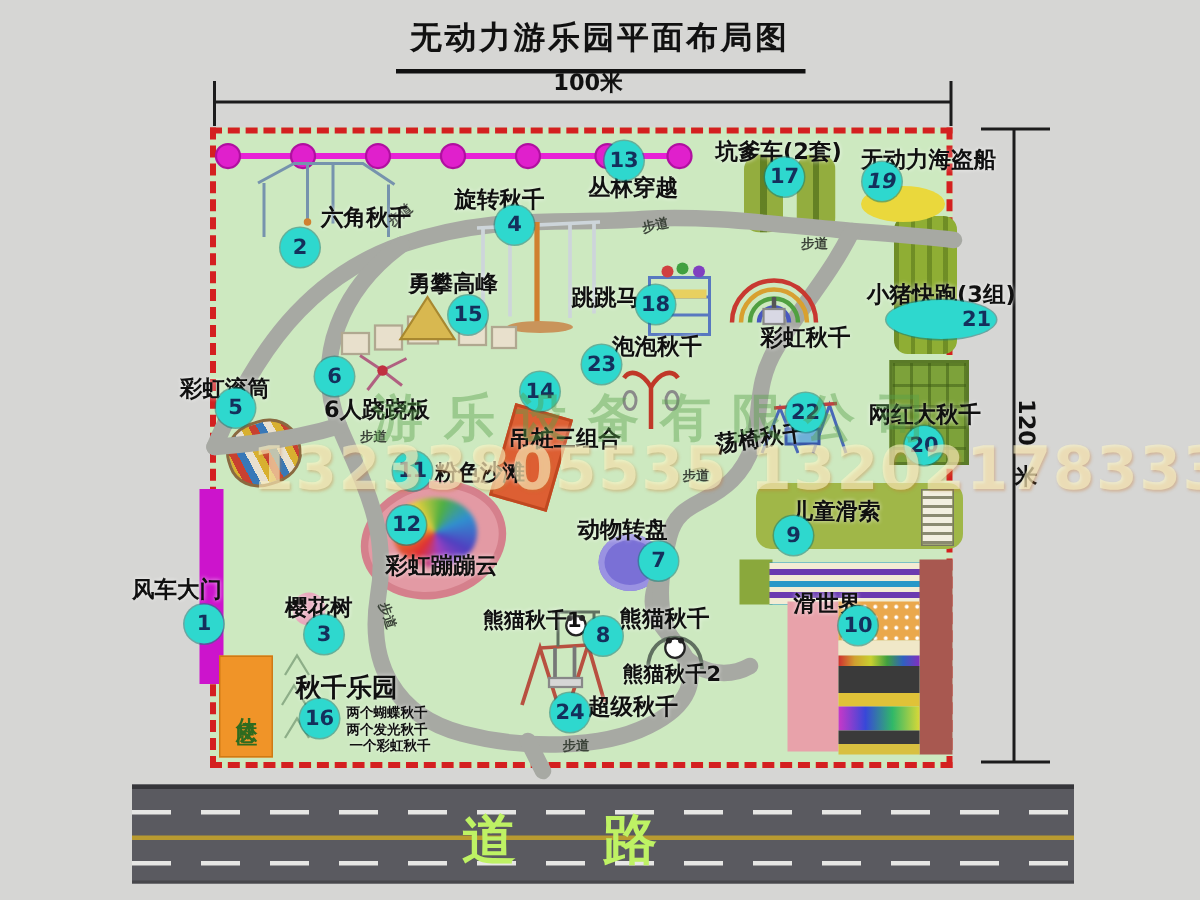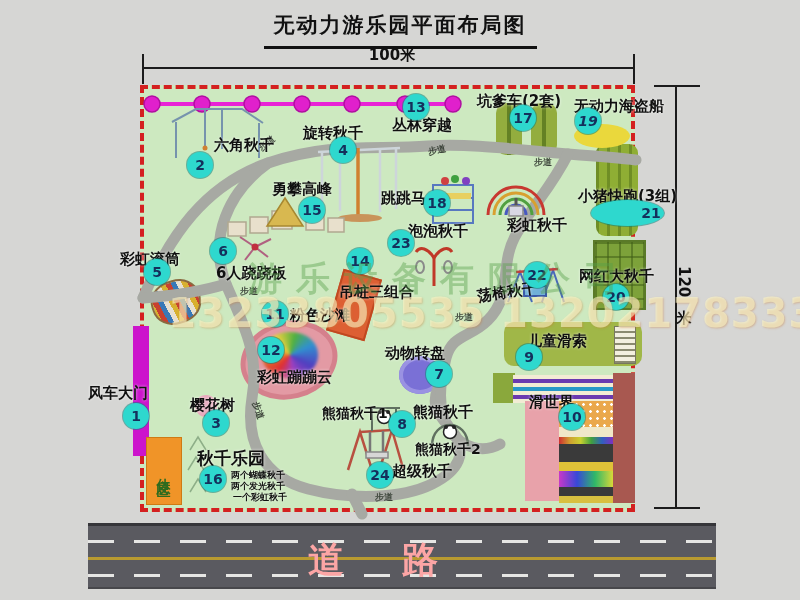--- a/index.html
+++ b/index.html
@@ -28,21 +28,21 @@
      color:rgba(85,160,75,.42);white-space:nowrap;pointer-events:none;}
   .wm-ph{position:absolute;z-index:50;font-size:40px;font-weight:bold;letter-spacing:1px;
      color:rgba(252,246,200,.6);text-shadow:1px 1px 2px rgba(200,120,50,.35);
      white-space:nowrap;pointer-events:none;}
   #road{position:absolute;left:88px;top:523px;width:628px;height:66px;background:var(--road,#5a5a60);
      border-top:3px solid #36363a;border-bottom:2px solid #47474b;box-sizing:border-box;z-index:5;}
   .dash{position:absolute;left:0;width:100%;height:3px;
      background:repeating-linear-gradient(90deg,#e6e6e4 0 26px,transparent 26px 46px);}
   .yline{position:absolute;left:0;width:100%;height:3px;background:#b89a30;}
   .road-lbl{position:absolute;left:0;right:0;top:10px;text-align:center;z-index:6;
-     font-family:"DejaVu Serif",serif;font-size:36px;font-weight:bold;color:#fca5a5;letter-spacing:58px;}
+     font-family:"DejaVu Serif",serif;font-size:36px;font-weight:bold;color:#bef264;letter-spacing:58px;}
   .dim{position:absolute;z-index:25;font-size:15px;font-weight:bold;color:#111;}
   .rest{position:absolute;left:146px;top:437px;width:34px;height:66px;background:var(--rest,#f09428);
      border:1px solid #cf7a14;z-index:10;display:flex;align-items:center;justify-content:center;}
   .rest span{writing-mode:vertical-rl;font-size:14px;font-weight:bold;color:#2f6b1f;letter-spacing:3px;}
 </style>
 </head>
 <body>
 
 <div id="stage">
 

